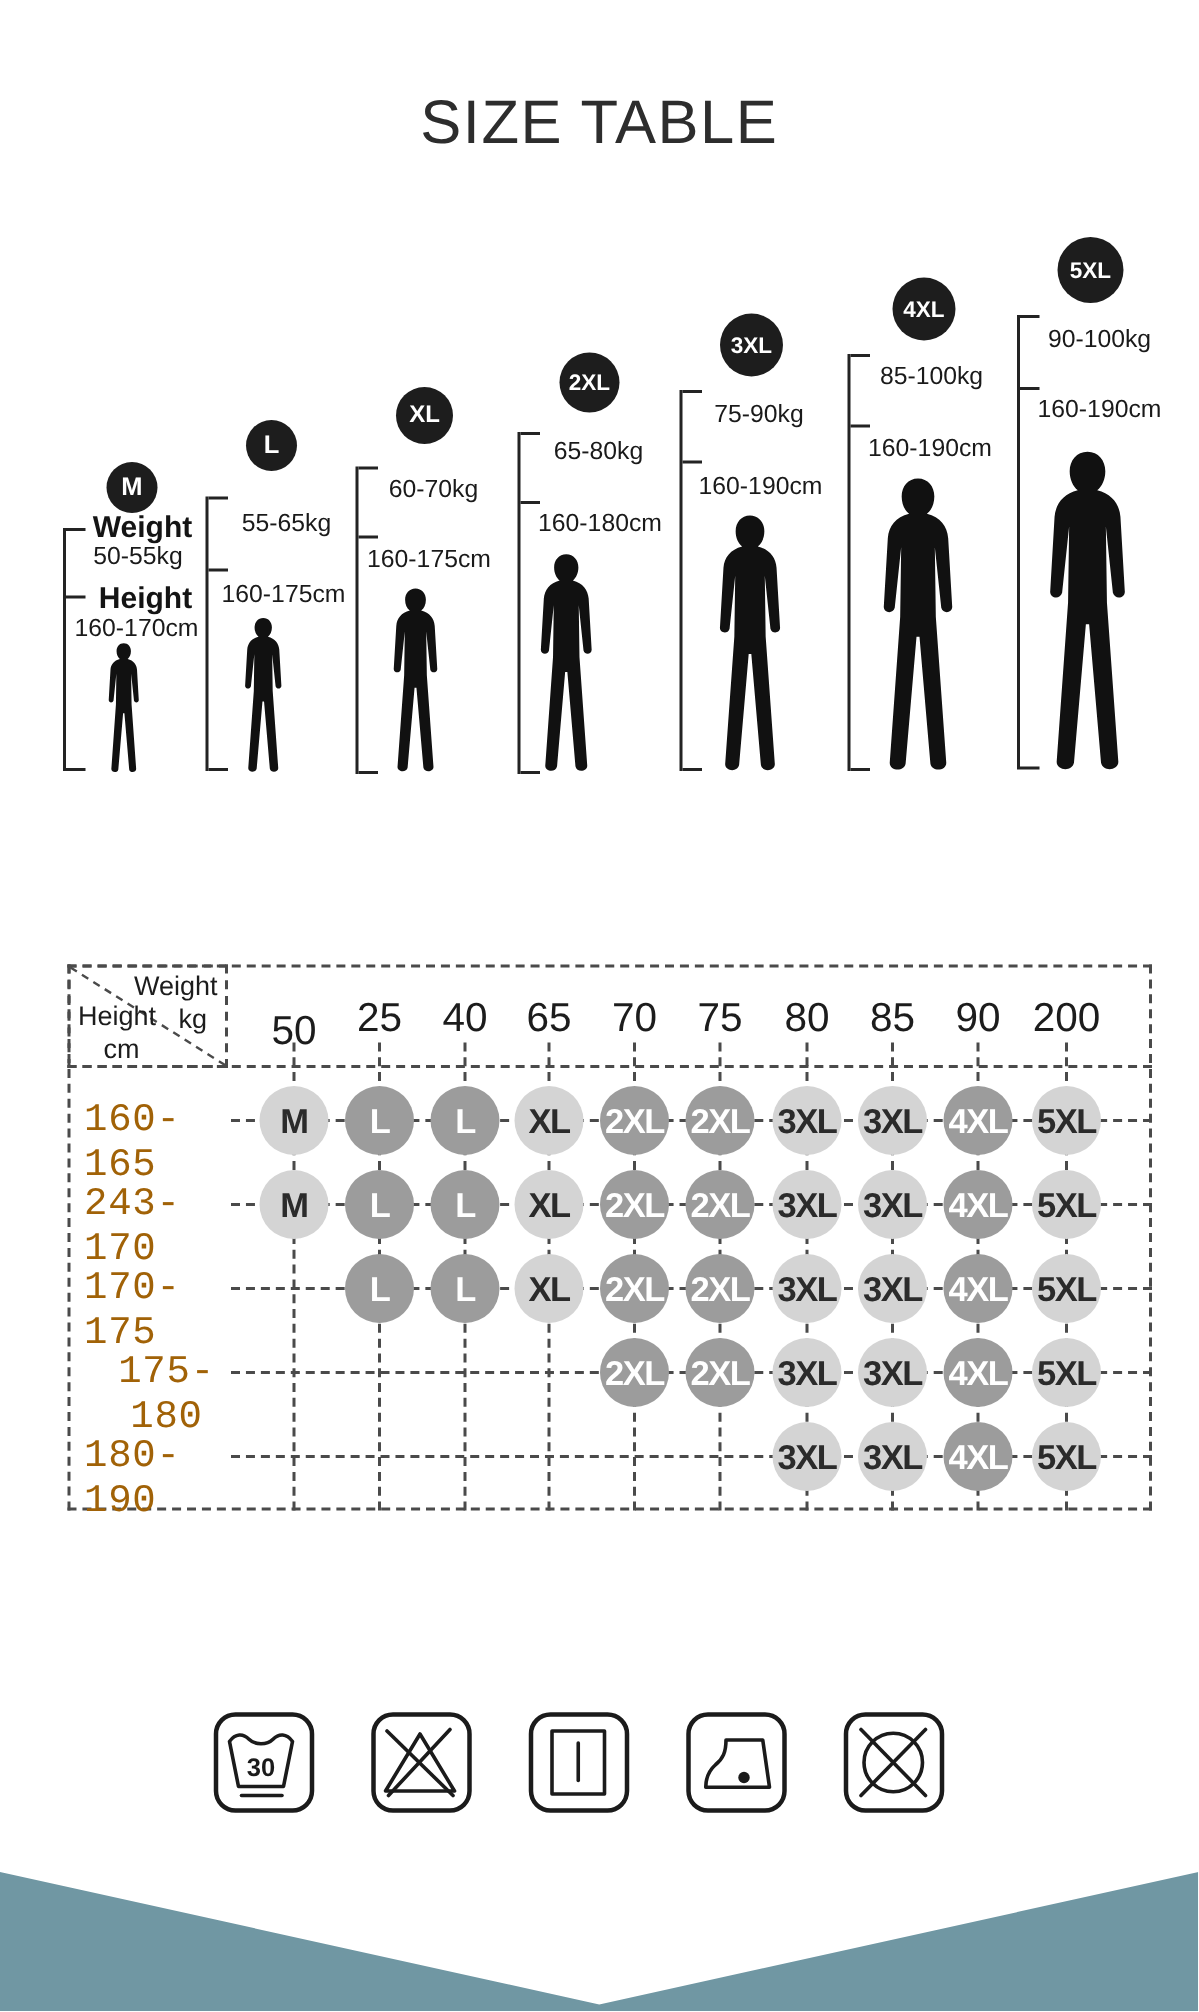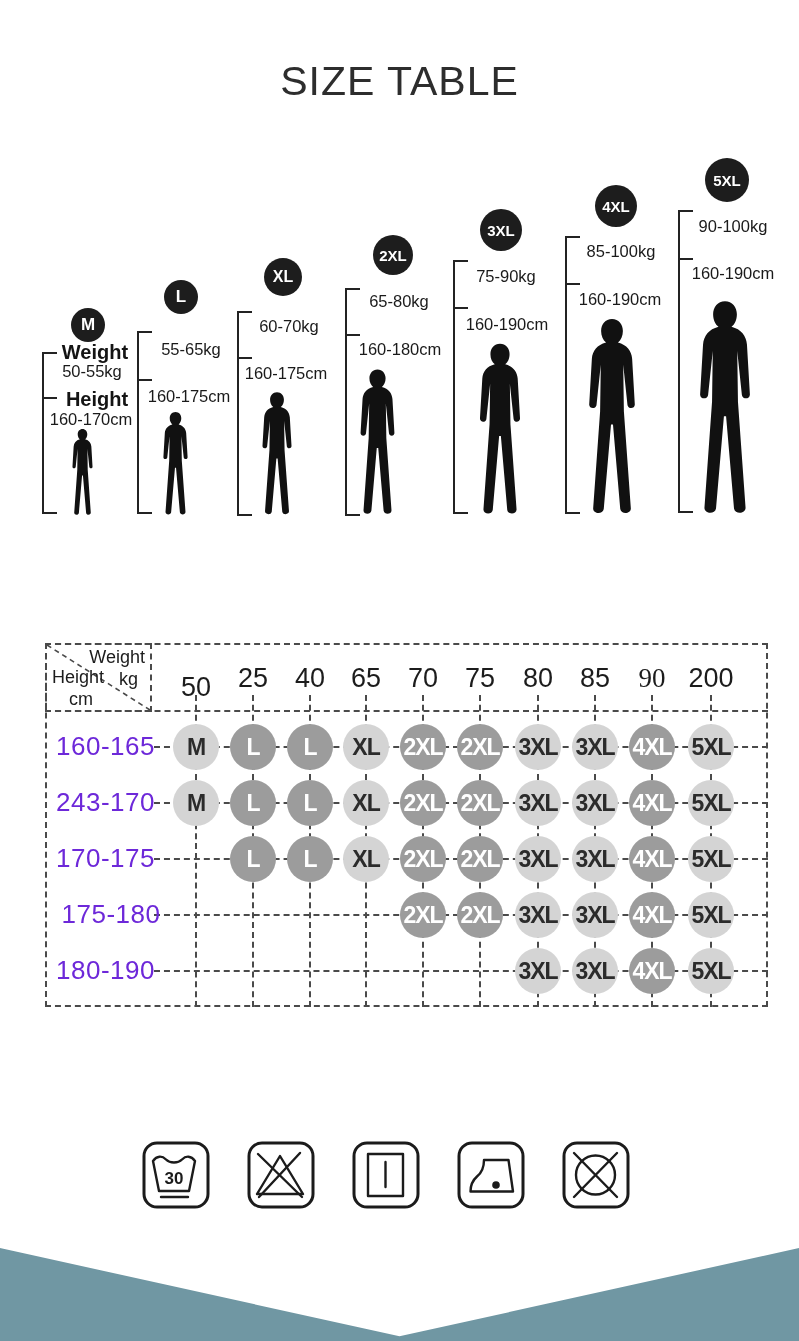--- a/index.html
+++ b/index.html
@@ -15,21 +15,21 @@
   .tick{position:absolute;left:0;width:13px;height:2px;background:#232323;}
   .fg-word{position:absolute;width:110px;text-align:center;font-size:20px;font-weight:600;color:#141414;}
   .fg-val{position:absolute;width:110px;text-align:center;font-size:16.5px;font-weight:500;color:#1a1a1a;}
   .figure{position:absolute;}
   
   .grid-rect{position:absolute;border:2px dashed #4a4a4a;box-sizing:border-box;}
   .hline{position:absolute;height:0;border-top:2px dashed #4a4a4a;z-index:1;}
   .vline{position:absolute;width:0;border-left:2px dashed #4a4a4a;z-index:1;}
   .corner-label{position:absolute;font-size:18px;font-weight:500;color:#1c1c1c;z-index:2;}
   .col-header{position:absolute;width:60px;text-align:center;font-size:27px;font-weight:500;color:#1c1c1c;z-index:2;}
-  .row-label{position:absolute;width:110px;font-size:26px;font-weight:500;color:#6d28d9;z-index:2;letter-spacing:0.5px;}
+  .row-label{position:absolute;width:110px;font-size:26px;font-weight:500;color:#a16207;z-index:2;letter-spacing:0.5px;font-family:Liberation Mono, monospace;}
   .size-circle{position:absolute;width:46px;height:46px;border-radius:50%;display:flex;
                align-items:center;justify-content:center;font-size:23px;font-weight:700;
                letter-spacing:-1px;z-index:3;}
   .size-circle.light{background:#d4d4d4;color:#2b2b2b;}
   .size-circle.dark{background:#9c9c9c;color:#ffffff;}
   
   .care-row{position:absolute;left:142px;top:1141px;display:flex;gap:37px;}
   .care-row svg{display:block;}
   .care-glyph{fill:none;stroke:#1b1b1b;stroke-width:2.4;stroke-linecap:round;stroke-linejoin:round;}
   .care-box{fill:none;stroke:#1b1b1b;stroke-width:3;}
@@ -159,21 +159,21 @@
       <div class="col-header" style="left: 336px; top: 663px;">65</div>
       <div class="vline" style="left: 365px; top: 695px; height: 312px;"></div>
       <div class="col-header" style="left: 393px; top: 663px;">70</div>
       <div class="vline" style="left: 422px; top: 695px; height: 312px;"></div>
       <div class="col-header" style="left: 450px; top: 663px;">75</div>
       <div class="vline" style="left: 479px; top: 695px; height: 312px;"></div>
       <div class="col-header" style="left: 508px; top: 663px;">80</div>
       <div class="vline" style="left: 537px; top: 695px; height: 312px;"></div>
       <div class="col-header" style="left: 565px; top: 663px;">85</div>
       <div class="vline" style="left: 594px; top: 695px; height: 312px;"></div>
-      <div class="col-header" style="left: 622px; top: 663px; font-family: Liberation Serif, serif;">90</div>
+      <div class="col-header" style="left: 622px; top: 663px;">90</div>
       <div class="vline" style="left: 651px; top: 695px; height: 312px;"></div>
       <div class="col-header" style="left: 681px; top: 663px;">200</div>
       <div class="vline" style="left: 710px; top: 695px; height: 312px;"></div>
       <div class="row-label" style="left: 56px; top: 731px;">160-165</div>
       <div class="hline" style="left: 154px; top: 746px; width: 614px;"></div>
       <div class="size-circle light" style="left: 173px; top: 724px;">M</div>
       <div class="size-circle dark" style="left: 230px; top: 724px;">L</div>
       <div class="size-circle dark" style="left: 287px; top: 724px;">L</div>
       <div class="size-circle light" style="left: 343px; top: 724px;">XL</div>
       <div class="size-circle dark" style="left: 400px; top: 724px;">2XL</div>

